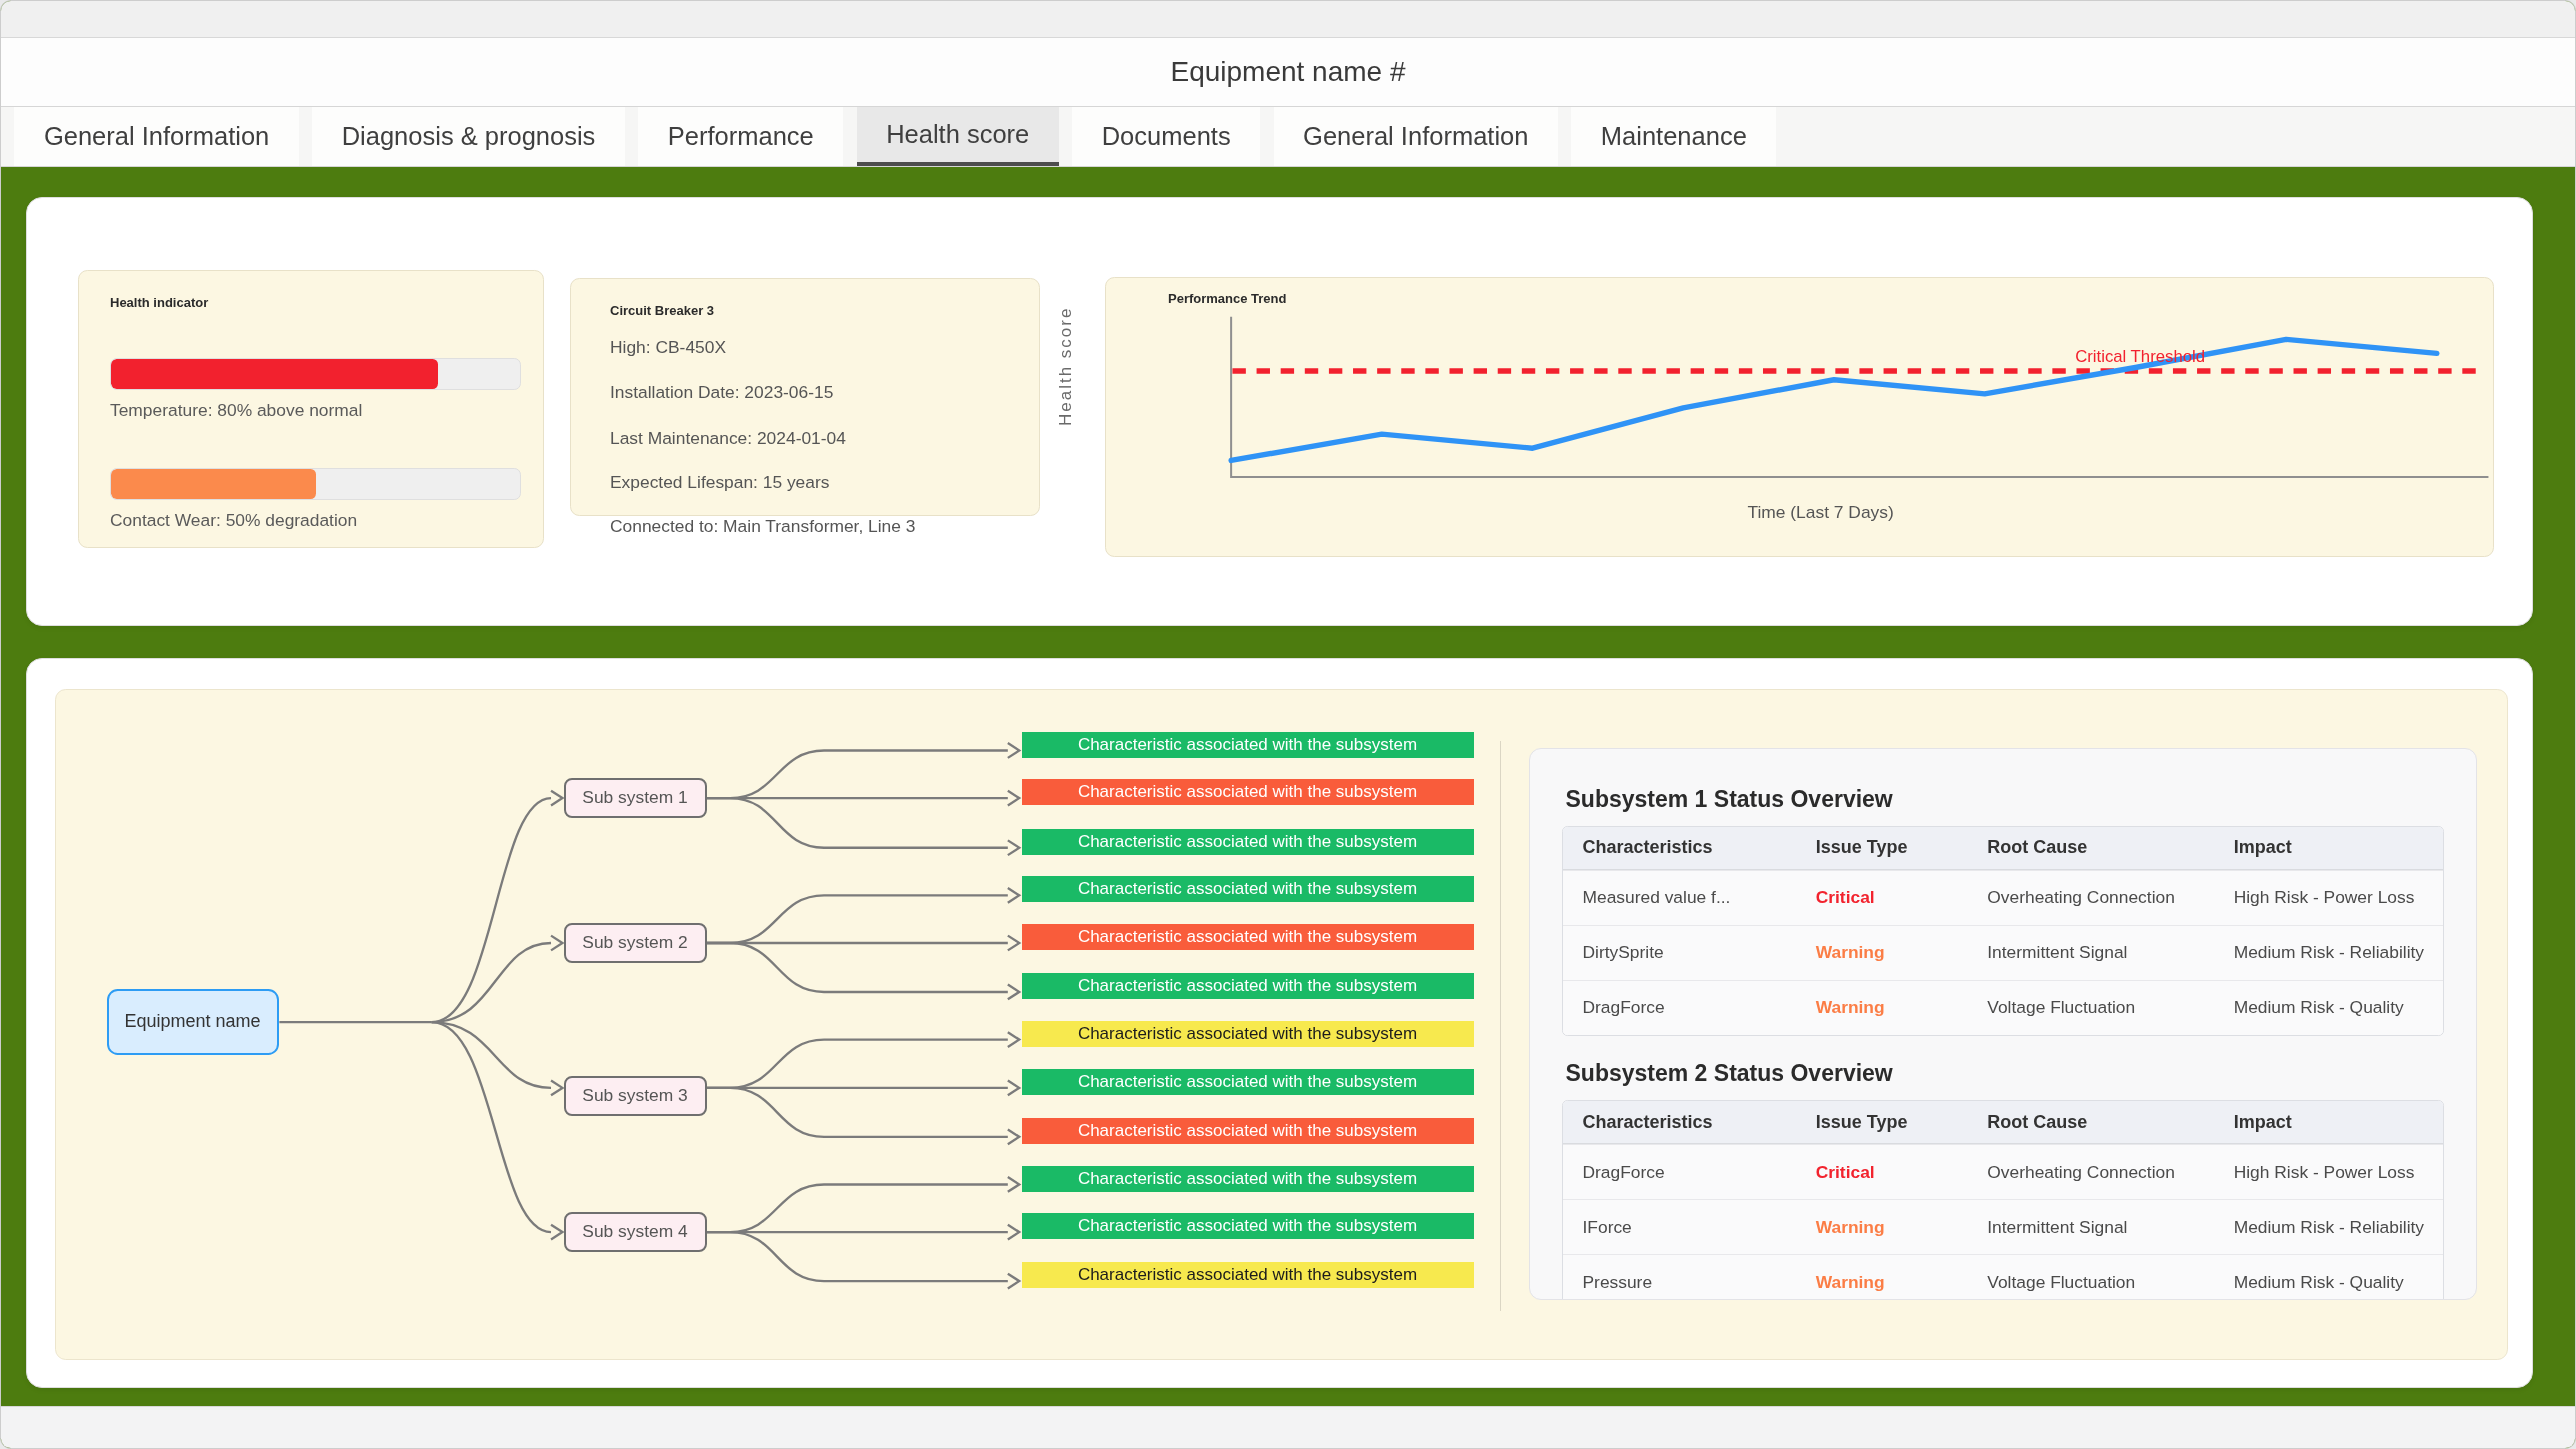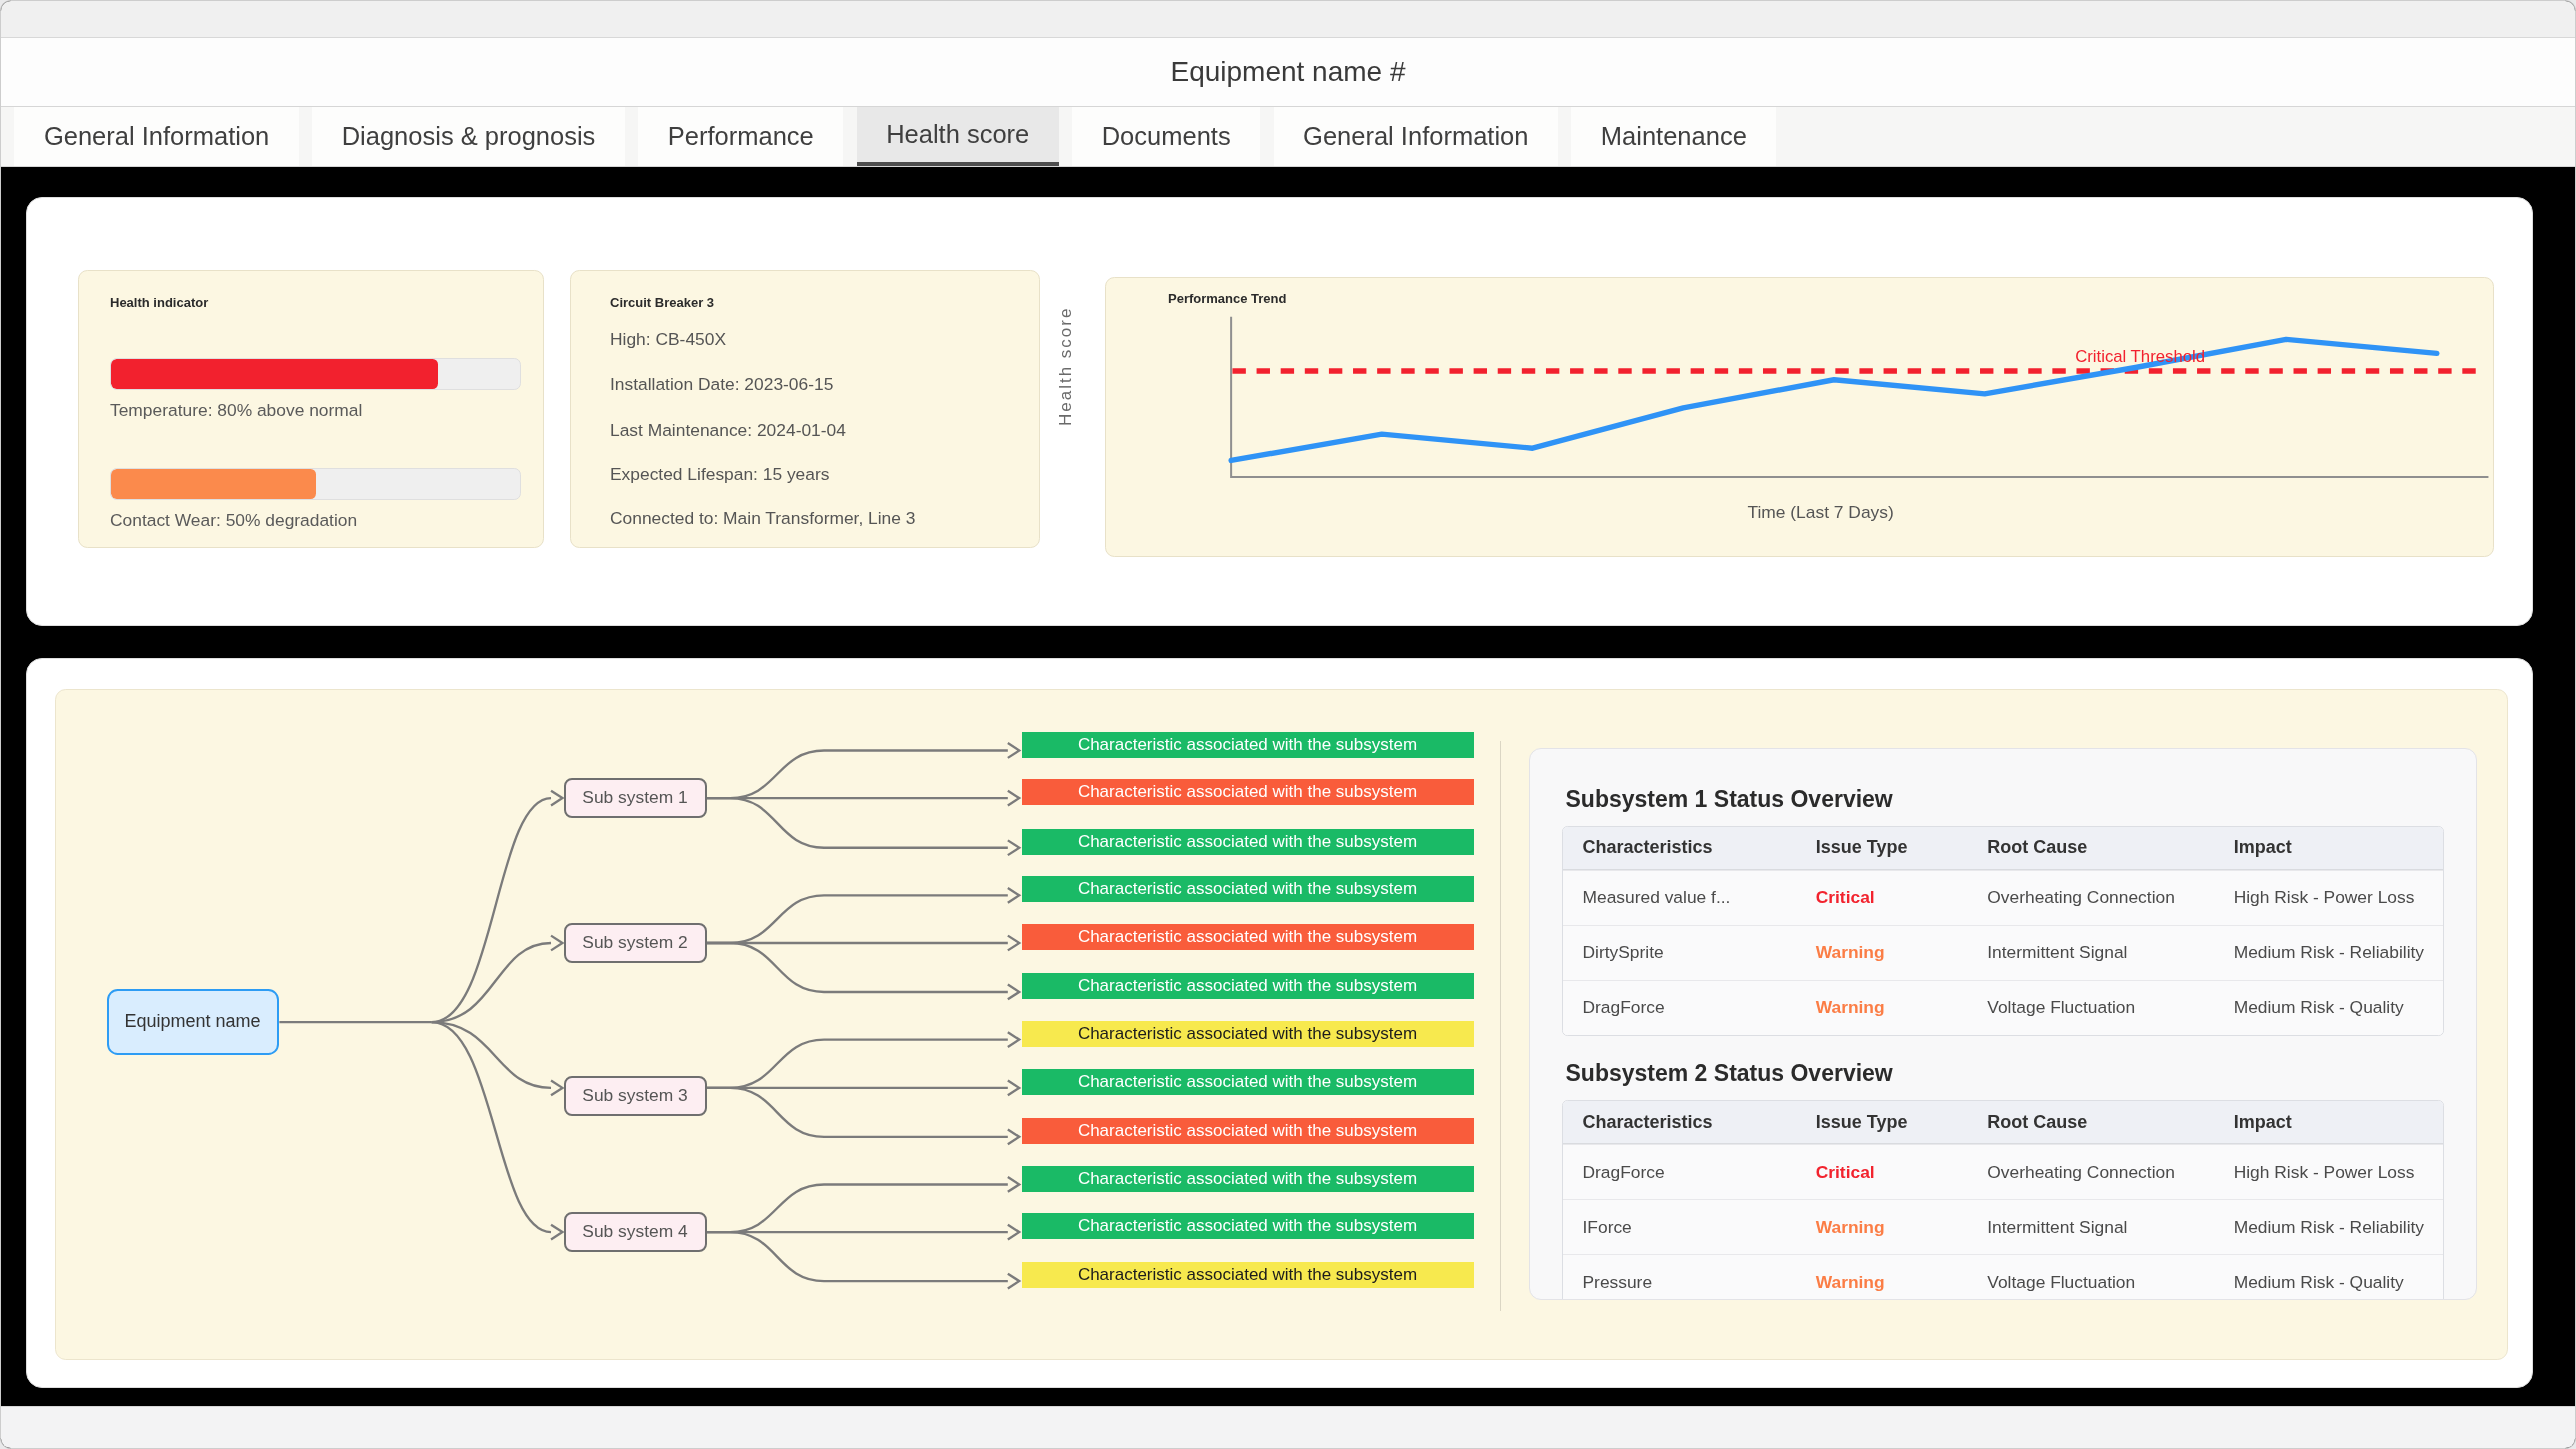--- a/index.html
+++ b/index.html
@@ -2,38 +2,38 @@
 <html style="font-size:10.7px"><head>
 <meta charset="utf-8">
 <style>
   html,body{margin:0;padding:0;}
   body{
     width:2576px;height:1449px;position:relative;
     background:#e9e9ea;
     font-family:"Liberation Sans", sans-serif;
     -webkit-font-smoothing:antialiased;
   }
-  .frame{position:absolute;inset:0;border:1.3px solid #cdcdcd;border-radius:10.7px;overflow:hidden;background:#000000;box-sizing:border-box;}
+  .frame{position:absolute;inset:0;border:1.3px solid #cdcdcd;border-radius:10.7px;overflow:hidden;background:#4d7c0f;box-sizing:border-box;}
 
   
   .top-strip{height:36px;background:#f0f0f0;border-bottom:1.3px solid #d8d8d8;}
   .title-bar{height:68px;background:#fdfdfd;border-bottom:1.3px solid #d6d6d6;display:flex;align-items:center;justify-content:center;font-size:28px;color:#3a3a3a;}
   .tab-bar{height:59px;background:#f6f6f5;border-bottom:1.3px solid #d6d6d6;display:flex;align-items:stretch;padding-left:13.4px;}
   .tab{background:#fdfdfc;display:flex;align-items:center;padding:0 29.5px;font-size:25.5px;color:#3f3f3f;margin-right:13.4px;cursor:pointer;box-sizing:border-box;}
   .tab.active{background:#e8e8e8;border-bottom:4px solid #4d4d4d;}
 
   
   .panel{position:absolute;left:25px;width:2507px;background:#ffffff;border:1.3px solid #dedede;border-radius:16px;box-shadow:0 2px 5.4px rgba(0,0,0,.07);box-sizing:border-box;}
   #panel-top{top:196px;height:429px;}
   #panel-bottom{top:657px;height:730px;}
 
   
   .card{position:absolute;background:#fcf7e2;border:1.3px solid #e8e1c8;border-radius:9.4px;box-sizing:border-box;}
   #card-health{left:51px;top:72px;width:466px;height:278px;}
-  #card-details{left:543px;top:72px;width:470px;height:278px;}
+  #card-details{left:543px;top:80px;width:470px;height:238px;}
   #card-chart{left:1067px;top:79px;width:1389px;height:280px;margin-left:11px;}
   .card-title{position:absolute;font-size:13px;font-weight:bold;color:#2b2b2b;white-space:nowrap;}
   #card-health .card-title{left:31px;top:24px;}
   #card-details .card-title{left:39px;top:24px;}
   #chart-title{left:62px;top:13.4px;}
 
   .track{position:absolute;left:31px;width:411px;height:32px;background:#efefef;border:1.3px solid #dfdfdf;border-radius:6.7px;box-sizing:border-box;overflow:hidden;}
   .fill{height:100%;border-radius:5.4px;}
   .plabel{position:absolute;left:31px;font-size:17.4px;color:#5a5a5a;white-space:nowrap;}
 

